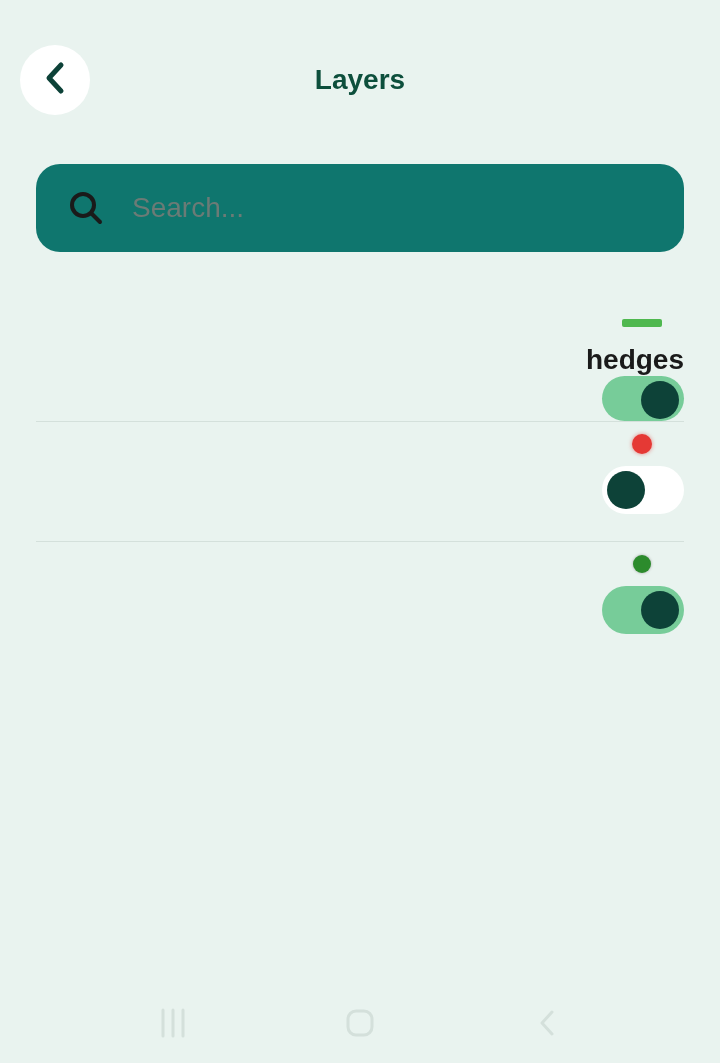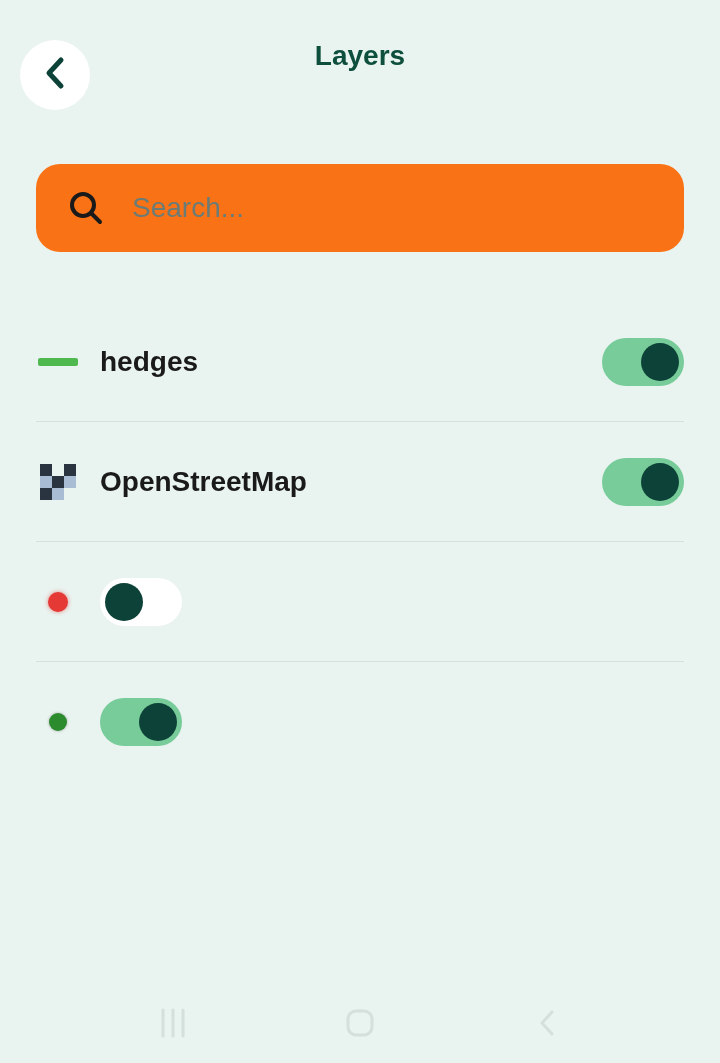--- a/index.html
+++ b/index.html
@@ -10,20 +10,21 @@
     body {
       width: 720px;
       height: 1063px;
       background: #e9f3ef;
       font-family: -apple-system, BlinkMacSystemFont, 'Segoe UI', sans-serif;
       position: relative;
       overflow: hidden;
     }
     .header {
       display: flex;
+      align-items: center;
       padding: 40px 36px 0 20px;
       height: 120px;
       position: relative;
     }
     .back-button {
       width: 70px;
       height: 70px;
       border-radius: 50%;
       background: #ffffff;
       display: flex;
@@ -36,21 +37,21 @@
       left: 50%;
       transform: translateX(-50%);
       font-size: 28px;
       font-weight: 700;
       color: #0d4f3c;
     }
     .search-container {
       margin: 44px 36px 0 36px;
     }
     .search-box {
-      background: #f97316;
+      background: #0f766e;
       border-radius: 24px;
       height: 88px;
       display: flex;
       align-items: center;
       padding: 0 32px;
     }
     .search-icon-wrap {
       display: flex;
       align-items: center;
       margin-right: 28px;
@@ -65,23 +66,24 @@
     }
     .search-input::placeholder {
       color: #6b7b76;
     }
     .layers-list {
       margin-top: 50px;
       padding: 0 36px;
     }
     .layer-row {
       display: flex;
-      align-items: center;
+      align-items: flex-end;
       height: 120px;
       border-bottom: 1px solid #d4e0db;
+      flex-direction: column;
     }
     .layer-row:last-child {
       border-bottom: none;
     }
     .layer-icon {
       width: 44px;
       height: 44px;
       display: flex;
       align-items: center;
       justify-content: center;
@@ -205,39 +207,20 @@
   <div class="layer-row">
     <div class="layer-icon">
       <div class="icon-hedges"></div>
     </div>
     <div class="layer-label">hedges</div>
     <div class="toggle on">
       <div class="toggle-knob"></div>
     </div>
   </div>
 
-  <div class="layer-row">
-    <div class="layer-icon">
-      <div class="icon-osm">
-        <div class="osm-dark"></div>
-          <div class="osm-trans"></div>
-          <div class="osm-dark"></div>
-        <div class="osm-light"></div>
-          <div class="osm-dark"></div>
-          <div class="osm-light"></div>
-        <div class="osm-dark"></div>
-          <div class="osm-light"></div>
-          <div class="osm-trans"></div>
-      </div>
-    </div>
-    <div class="layer-label">OpenStreetMap</div>
-    <div class="toggle on">
-      <div class="toggle-knob"></div>
-    </div>
-  </div>
 
   <div class="layer-row">
     <div class="layer-icon">
       <div class="icon-survey"></div>
     </div>
     <div class="toggle off">
       <div class="toggle-knob"></div>
     </div>
   </div>
 

